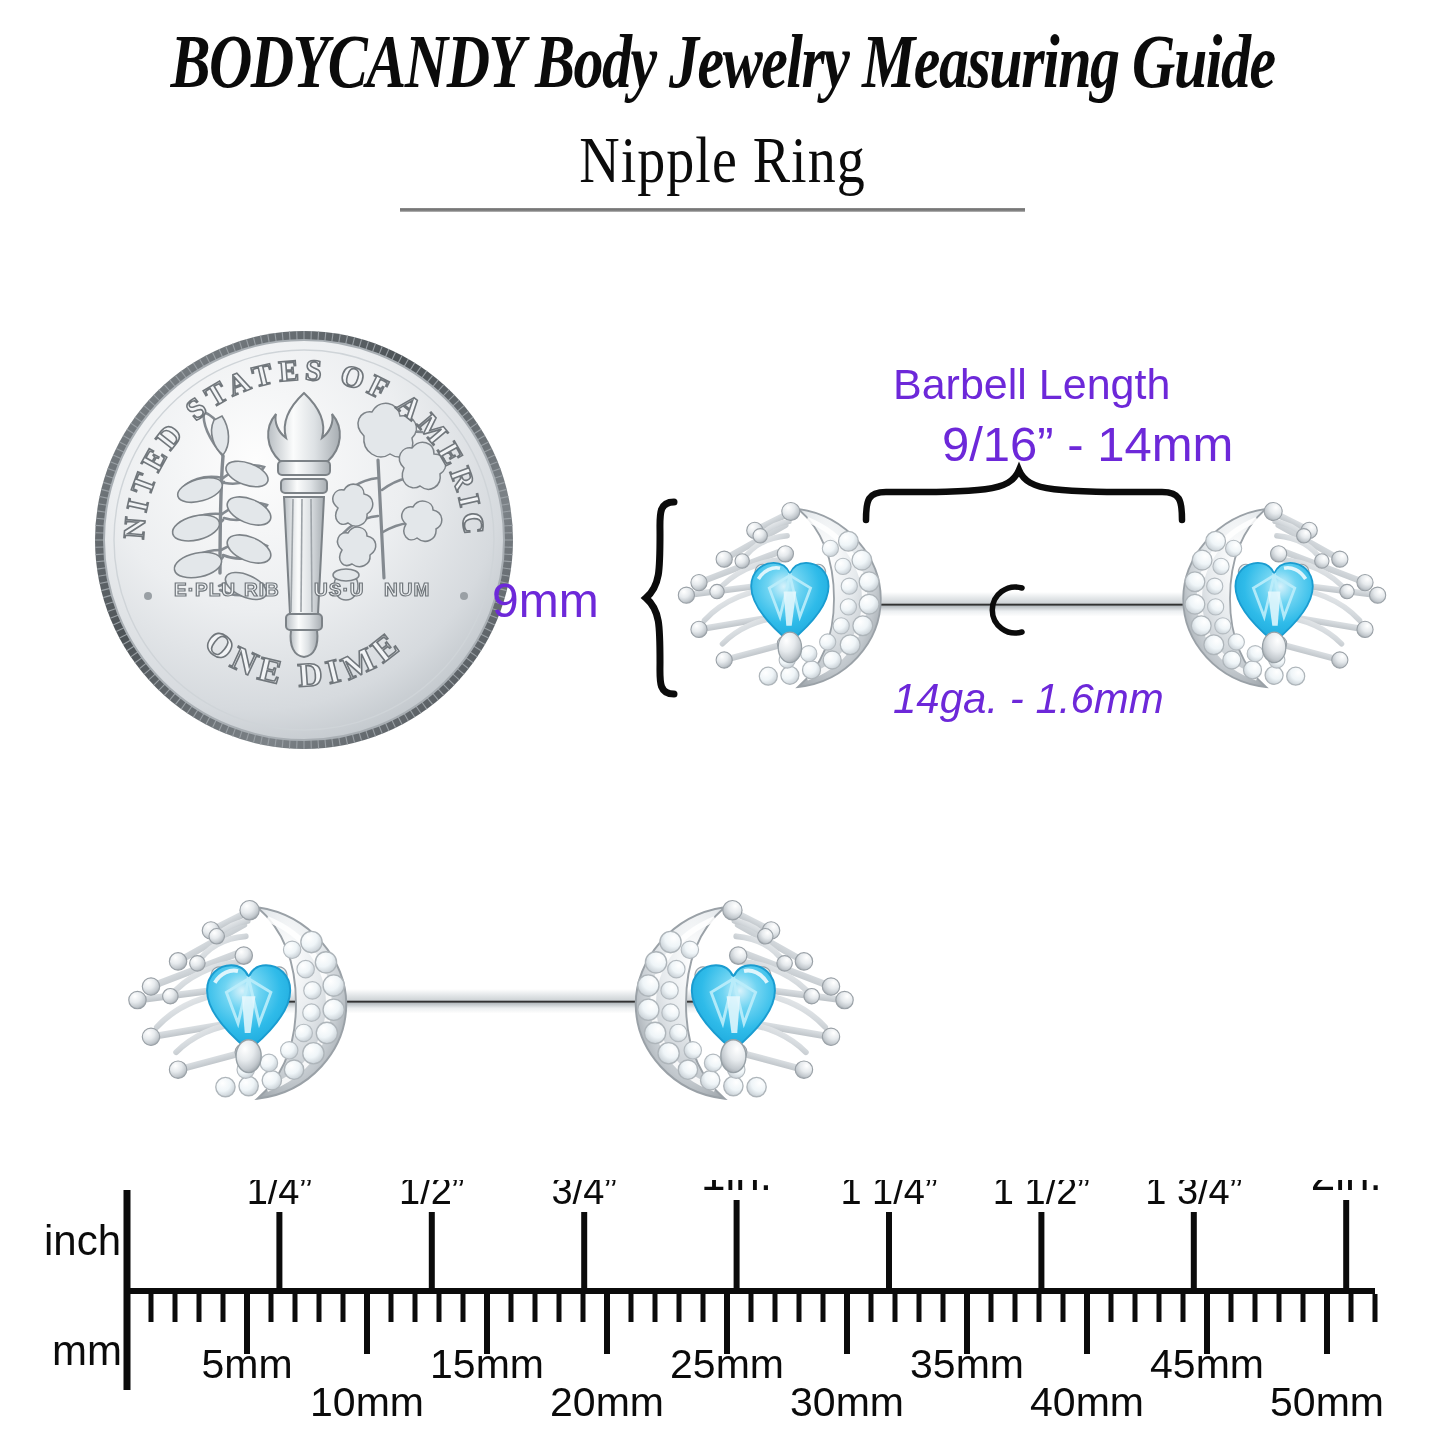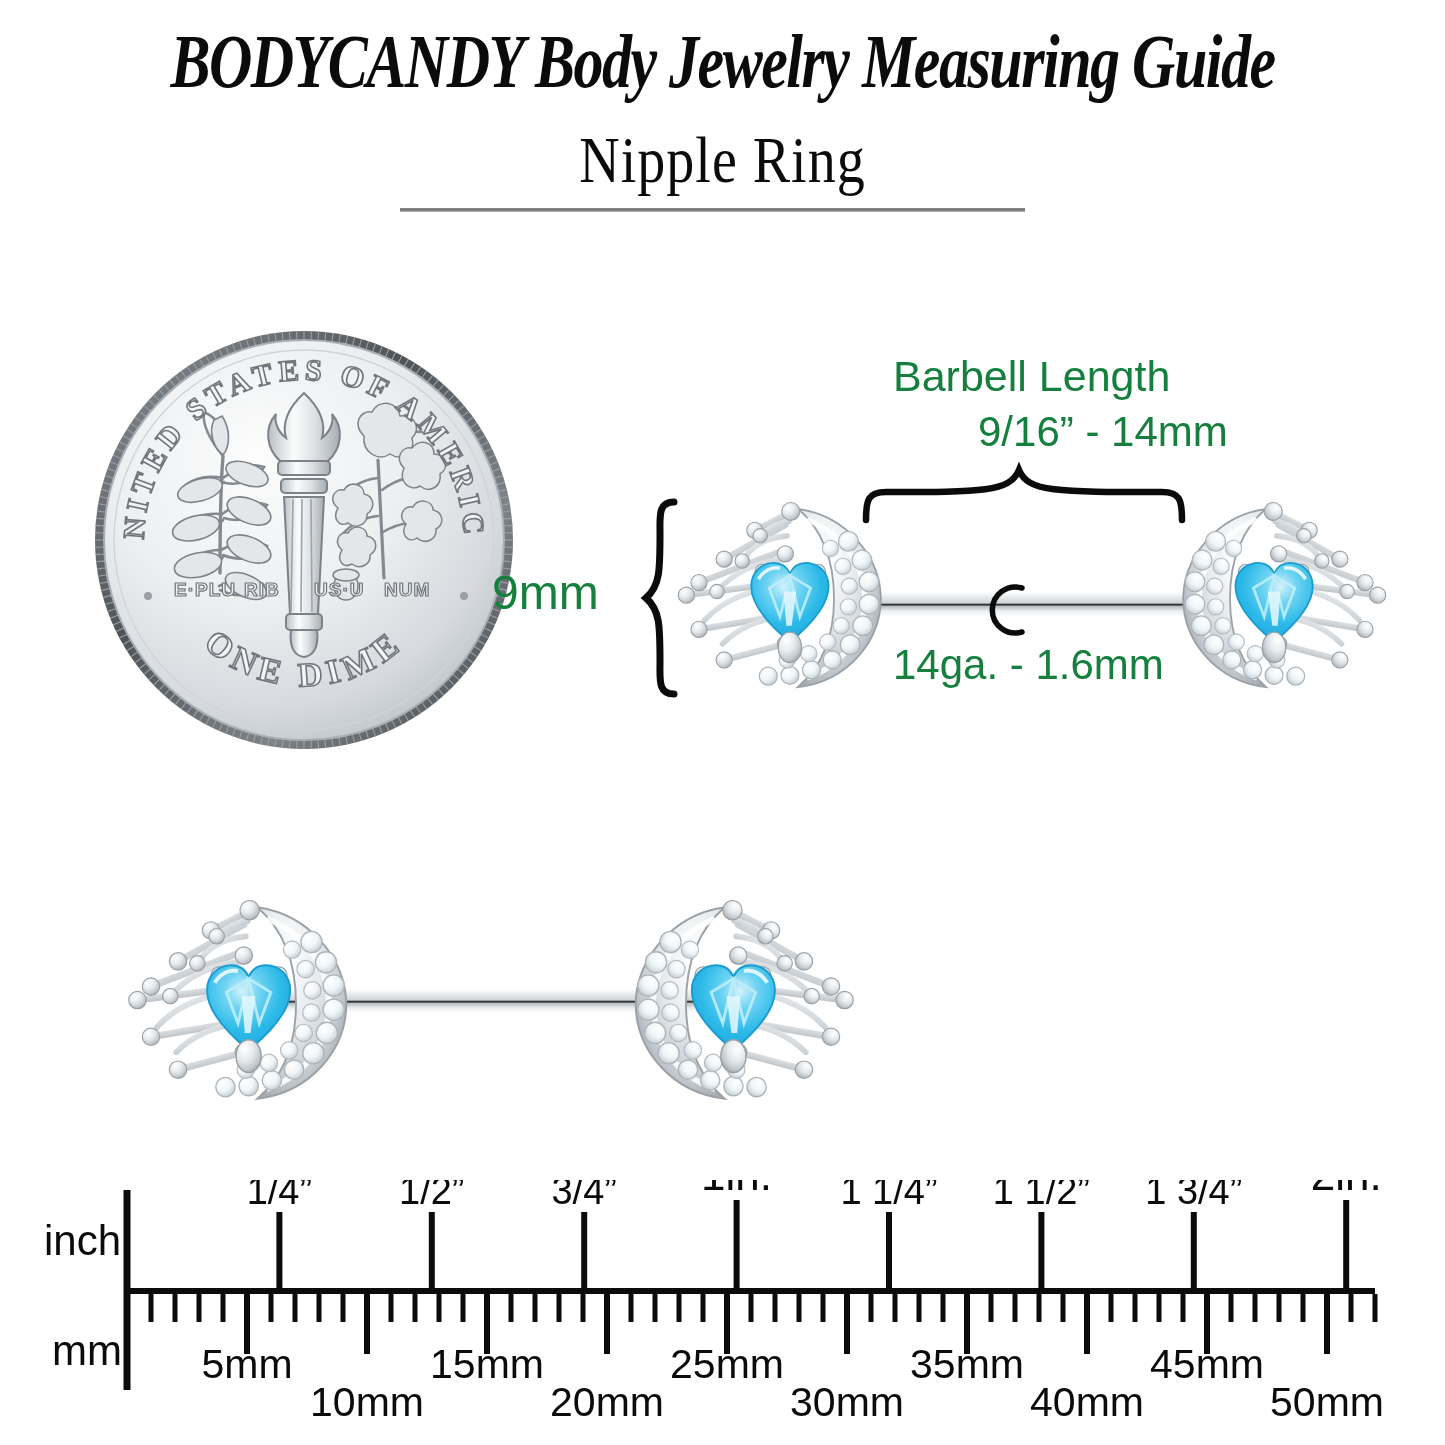--- a/index.html
+++ b/index.html
@@ -19,25 +19,25 @@
   #subtitle{
     left:0;top:122px;width:1445px;text-align:center;
     font-family:"Liberation Serif",serif;
     font-size:56px;color:#0b0b0b;letter-spacing:1px;
     transform:scaleY(1.18);transform-origin:50% 0;
   }
   #divider{left:400px;top:208px;width:625px;height:4px;
     background:linear-gradient(180deg,#8e8e8e,#6f6f6f 50%,#bdbdbd);}
 
   
-  .lbl{font-family:"Liberation Sans",sans-serif;color:#15803d;white-space:nowrap;}
+  .lbl{font-family:"Liberation Sans",sans-serif;color:#6d28d9;white-space:nowrap;margin-top:8px;}
 
   #lab-barbell{left:893px;top:352px;font-size:43px;letter-spacing:0px;}
-  #lab-barbell-val{left:978px;top:408px;font-size:42px;}
-  #lab-gauge{left:893px;top:641px;font-size:42px;}
+  #lab-barbell-val{left:942px;top:408px;font-size:49px;}
+  #lab-gauge{left:893px;top:667px;font-size:42px;font-style:italic;}
   #lab-9mm{left:492px;top:565px;font-size:48px;}
 
   
   .brace{position:absolute;}
 
   
   #coin{left:92px;top:328px;width:424px;height:424px;}
 
   
   .jewel-svg{position:absolute;}

